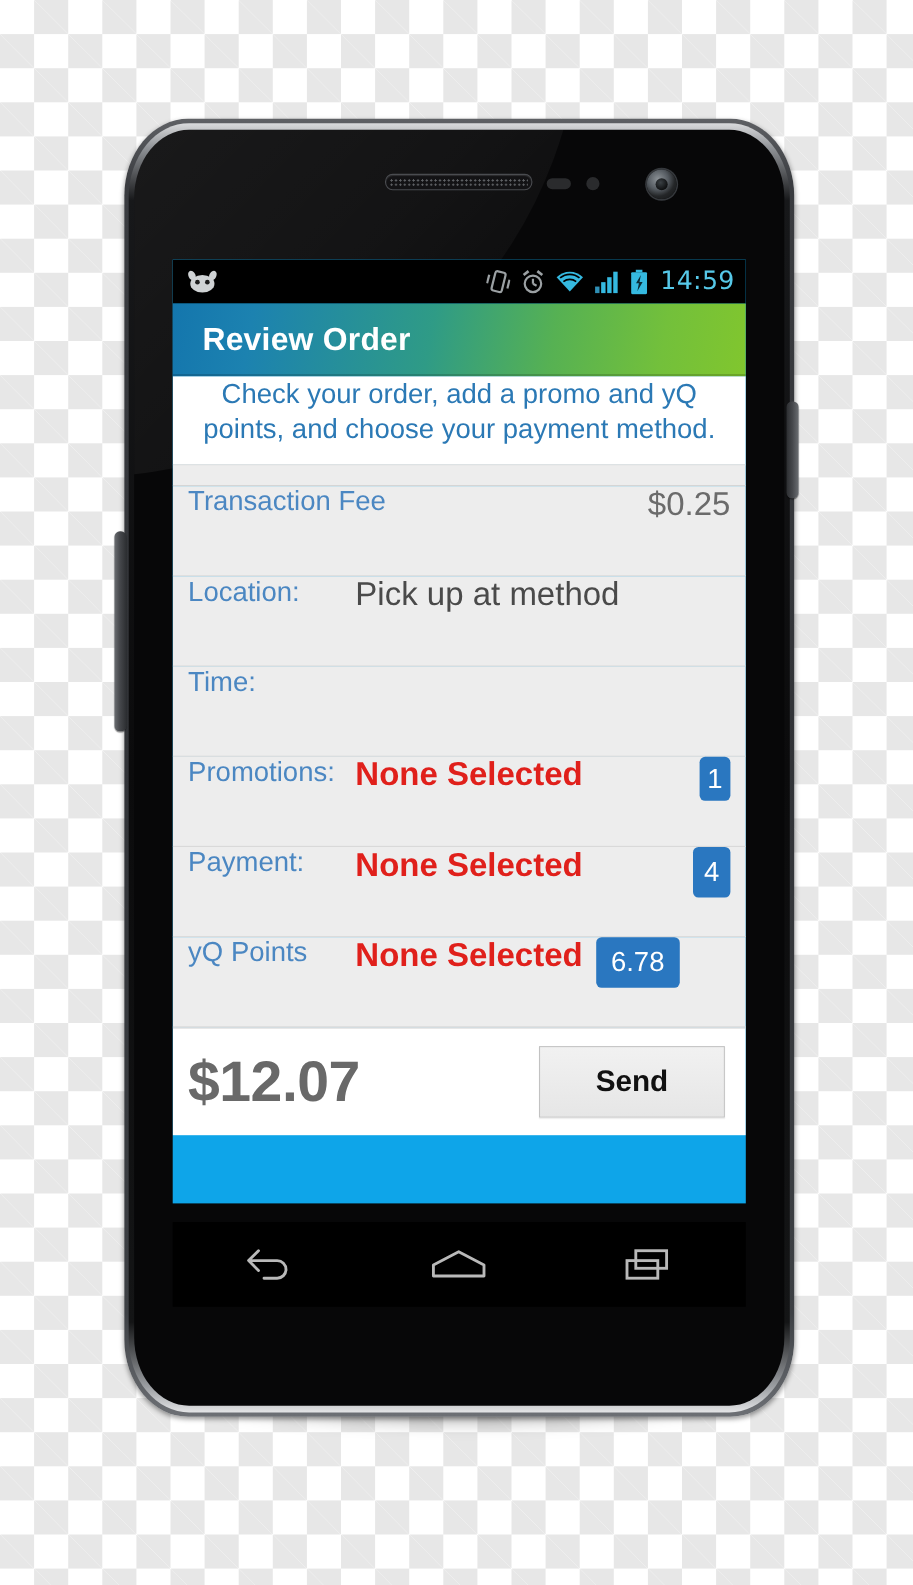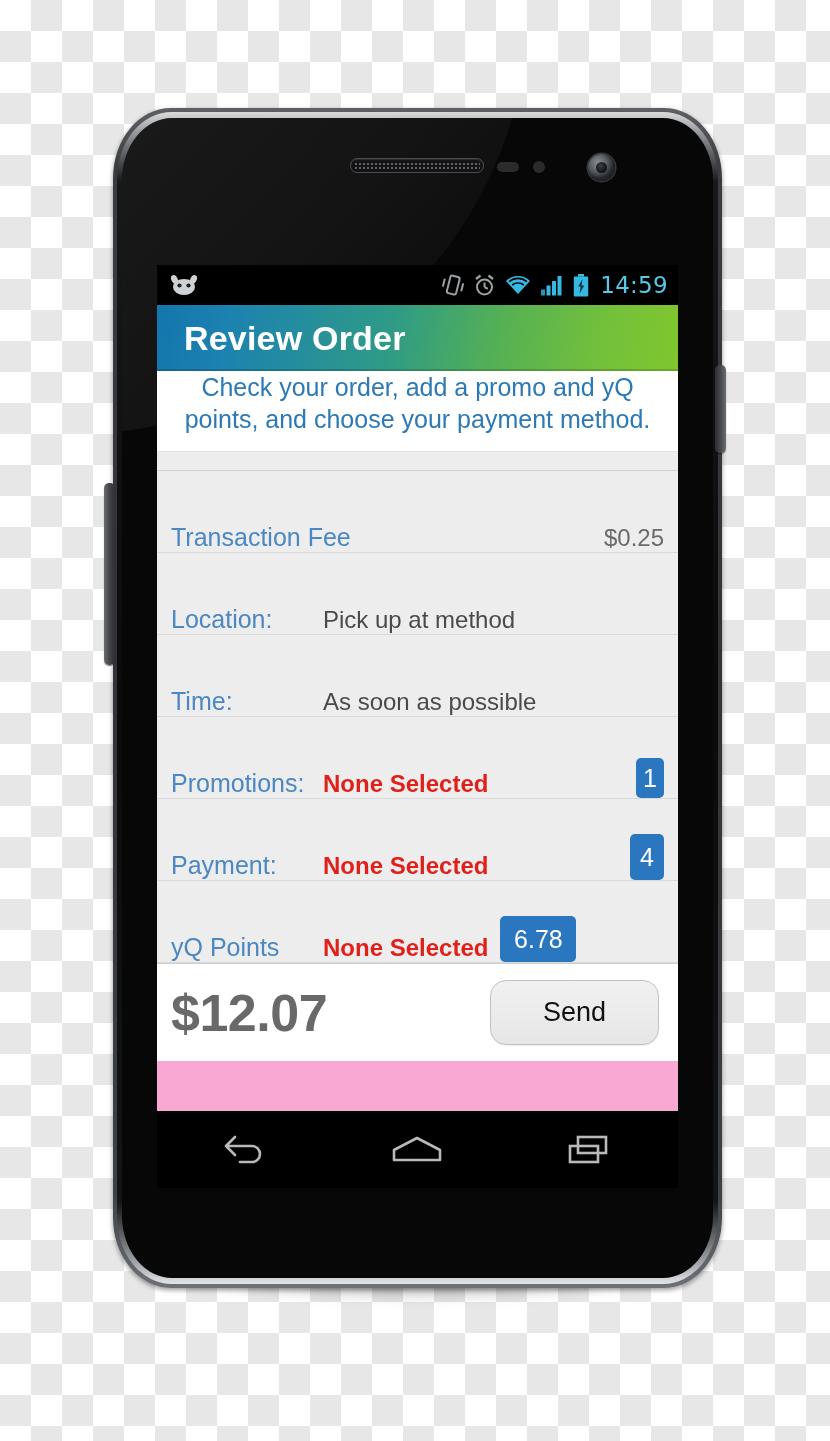--- a/index.html
+++ b/index.html
@@ -163,24 +163,24 @@
     height: 88px;
     border-radius: 5px;
     background: linear-gradient(90deg, #2c2e31 0%, #46484c 50%, #6a6d71 100%);
     box-shadow: 0 1px 1px rgba(0,0,0,0.5);
   }
 
   
   #screen {
     position: absolute;
     left: 157px;
-    top: 265px;
+    top: 236px;
     width: 521px;
     height: 858px;
-    background: #f9a8d4;
+    background: #0ea5e9;
     overflow: hidden;
   }
 
   
   #status-bar {
     height: 40px;
     background: #000000;
     display: flex;
     align-items: center;
     padding: 0 10px 0 12px;
@@ -209,21 +209,21 @@
   }
   #title-bar::after {
     content: "";
     position: absolute;
     left: 0; right: 0; bottom: 0;
     height: 2px;
     background: rgba(0,0,0,0.16);
   }
   #title-text {
     color: #ffffff;
-    font-size: 34px;
+    font-size: 29px;
     font-weight: bold;
     letter-spacing: 0.2px;
   }
 
   
   #instructions {
     background: #ffffff;
     padding: 0 26px 16px 26px;
     text-align: center;
     color: #2b79b5;
@@ -238,33 +238,33 @@
     border-bottom: 1px solid #d2d2d2;
     border-top: 1px solid #e2e2e2;
   }
 
   
   .row {
     height: 82px;
     background: #ededed;
     border-bottom: 1px solid #d9d9d9;
     display: flex;
-    align-items: flex-end;
+    align-items: flex-start;
     padding: 0 14px 0 14px;
     box-sizing: border-box;
     position: relative;
   }
   .row-label {
     color: #4b87c2;
     font-size: 25px;
   }
   .row-label.wide { width: 152px; }
   .row-value {
     color: #4a4a4a;
-    font-size: 24px;
+    font-size: 30px;
   }
   .row-value.red { color: #e0201b; font-weight: bold; }
   .row-value.right {
     margin-left: auto;
     color: #6b6b6b;
   }
   .badge {
     margin-left: auto;
     background: #2a77c0;
     color: #ffffff;
@@ -293,29 +293,30 @@
     color: #696969;
     font-size: 52px;
     font-weight: bold;
     letter-spacing: -0.5px;
   }
   #send-button {
     margin-left: auto;
     width: 167px;
     height: 63px;
     border: 1px solid #c2c2c2;
-    border-radius: 16px;
+    border-radius: 0;
     background: linear-gradient(180deg, #f1f1f1 0%, #e6e6e6 100%);
     color: #111111;
     font-size: 27px;
     display: flex;
     align-items: center;
     justify-content: center;
     box-shadow: 0 1px 1px rgba(0,0,0,0.08);
     cursor: pointer;
+    font-weight: bold;
   }
 
   
   #nav-bar {
     position: absolute;
     left: 157px;
     top: 1111px;
     width: 521px;
     height: 77px;
     background: #000000;
@@ -435,21 +436,20 @@
     <span class="row-value right">$0.25</span>
   </div>
 
   <div class="row">
     <span class="row-label wide">Location:</span>
     <span class="row-value">Pick up at method</span>
   </div>
 
   <div class="row">
     <span class="row-label wide">Time:</span>
-    <span class="row-value">As soon as possible</span>
   </div>
 
   <div class="row">
     <span class="row-label wide">Promotions:</span>
     <span class="row-value red">None Selected</span>
     <span class="badge small">1</span>
   </div>
 
   <div class="row">
     <span class="row-label wide">Payment:</span>

